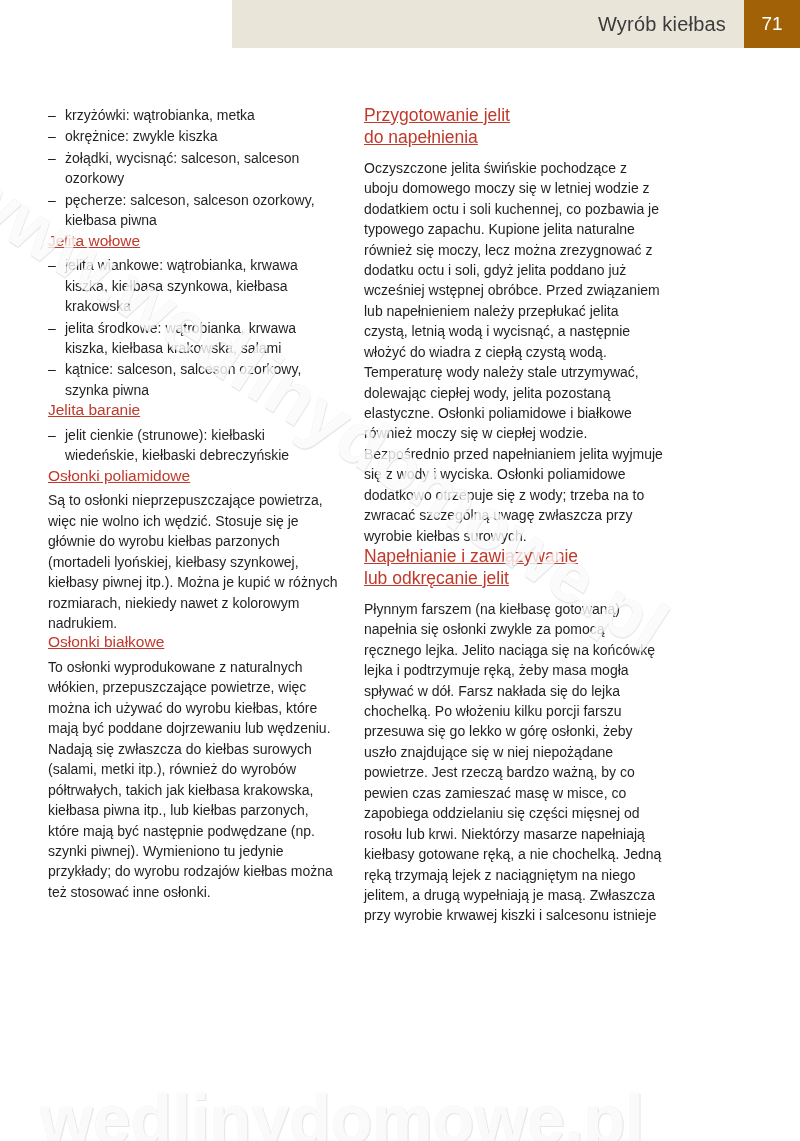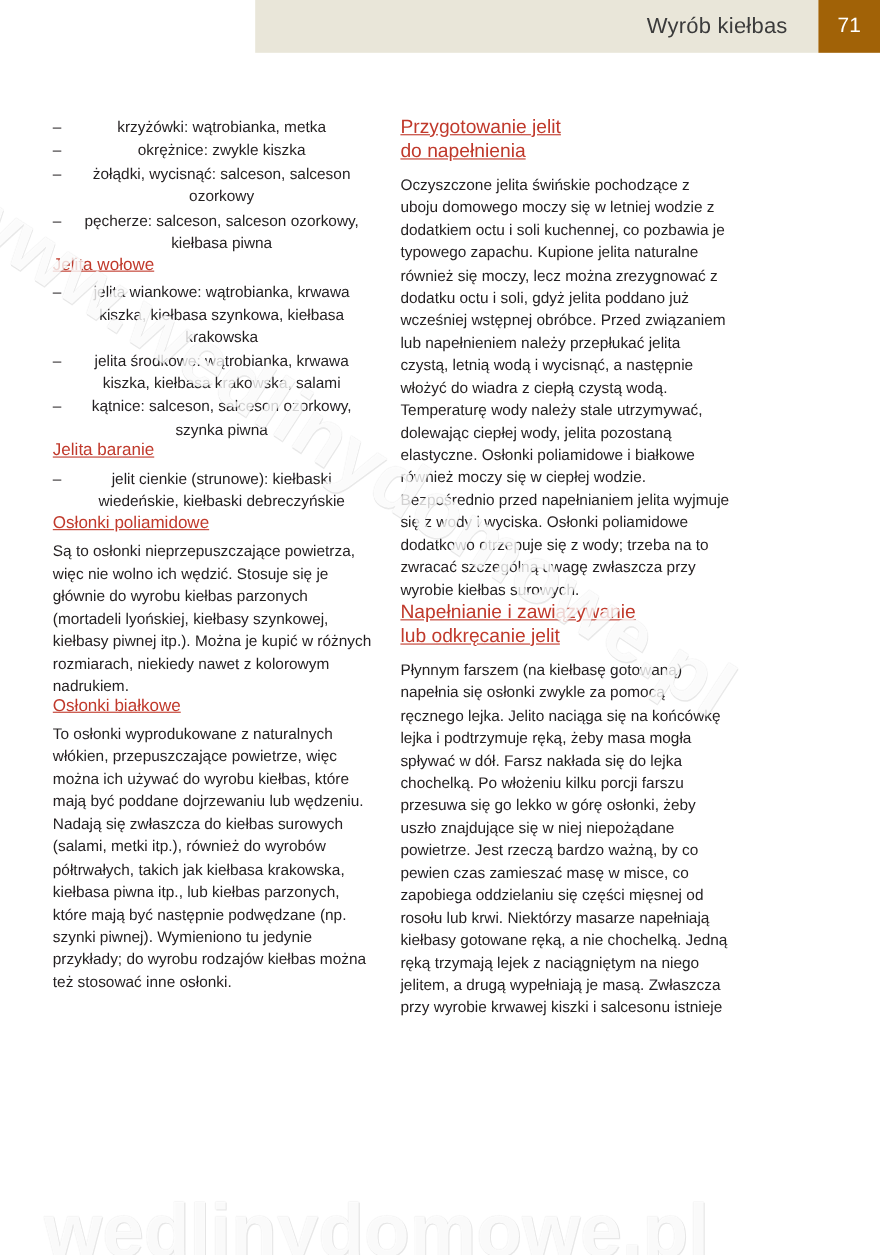--- a/index.html
+++ b/index.html
@@ -25,21 +25,21 @@
     height: 48px;
     display: flex;
     align-items: stretch;
   }
   .header-band {
     flex: 1;
     background: #e9e6d9;
     display: flex;
     align-items: center;
     justify-content: flex-end;
-    padding-right: 28px;
+    padding-right: 18px;
   }
   .header-title {
     font-size: 20px;
     color: #3b3b3b;
     letter-spacing: 0.2px;
   }
   .header-page {
     width: 56px;
     background: #a16207;
     color: #ffffff;
@@ -83,21 +83,20 @@
     font-size: 14px;
     line-height: 1.46;
     margin: 0 0 0 0;
     text-align: left;
   }
 
   ul.dashlist {
     list-style: none;
     margin: 0 0 0 0;
     padding: 0;
-    text-align: center;
   }
   ul.dashlist li {
     font-size: 14px;
     line-height: 1.46;
     padding-left: 17px;
     position: relative;
     margin-bottom: 1px;
   }
   ul.dashlist li::before {
     content: "–";

